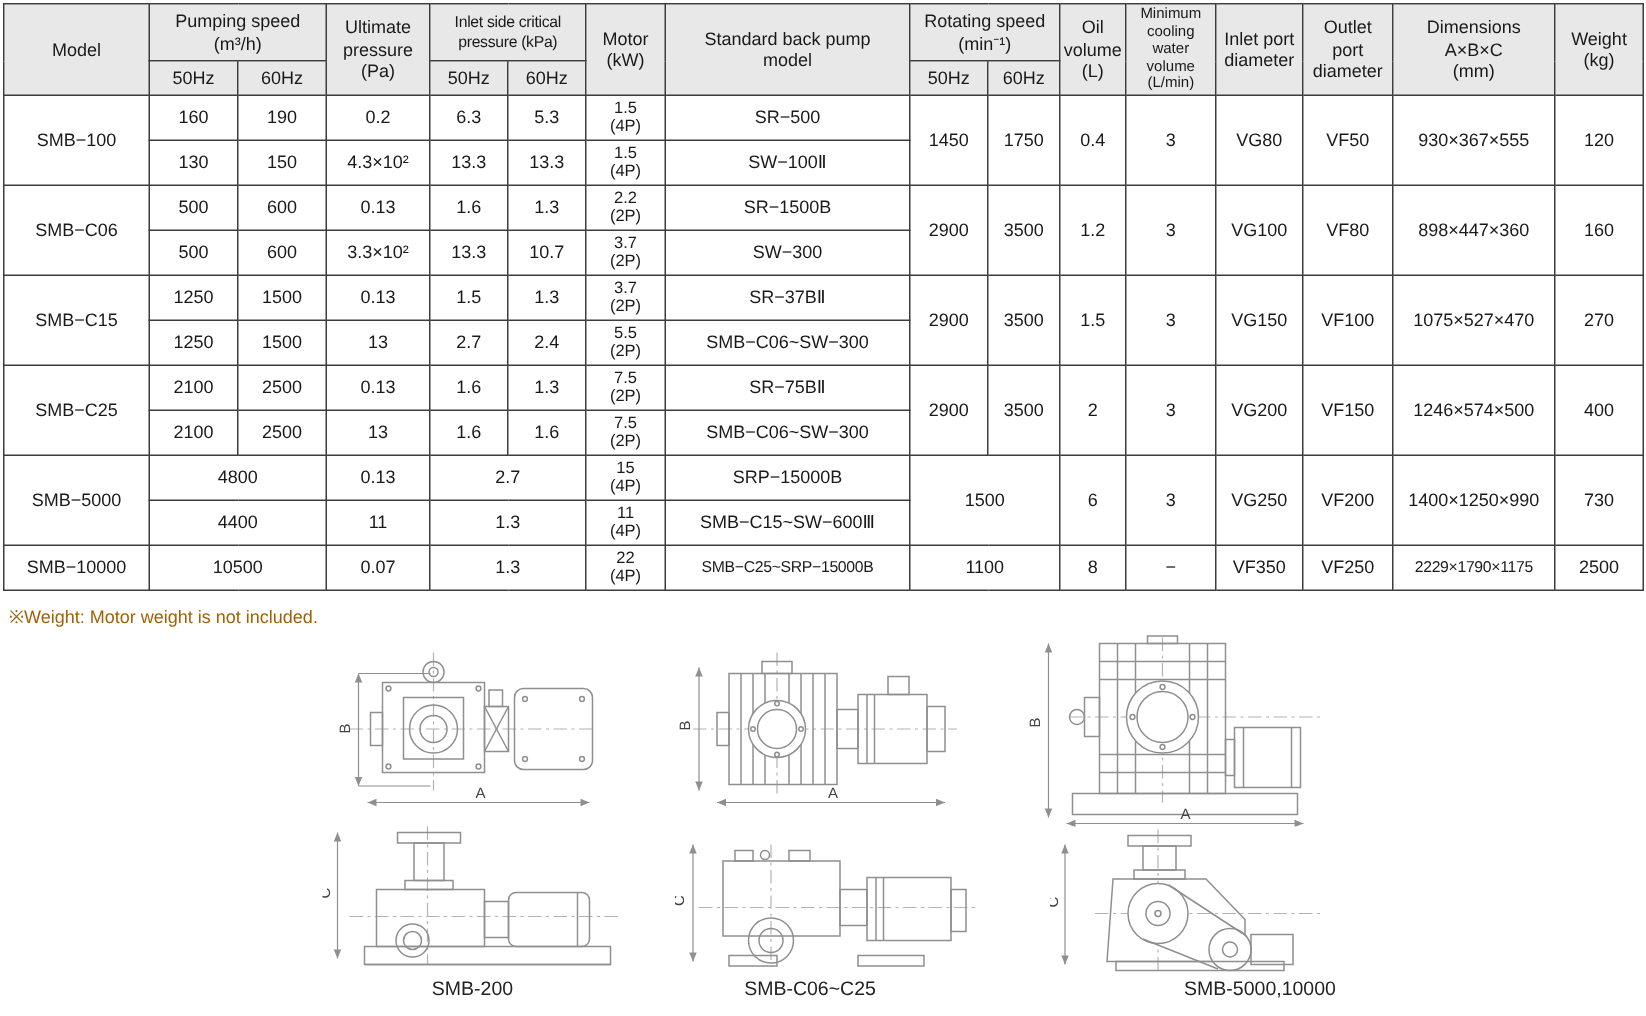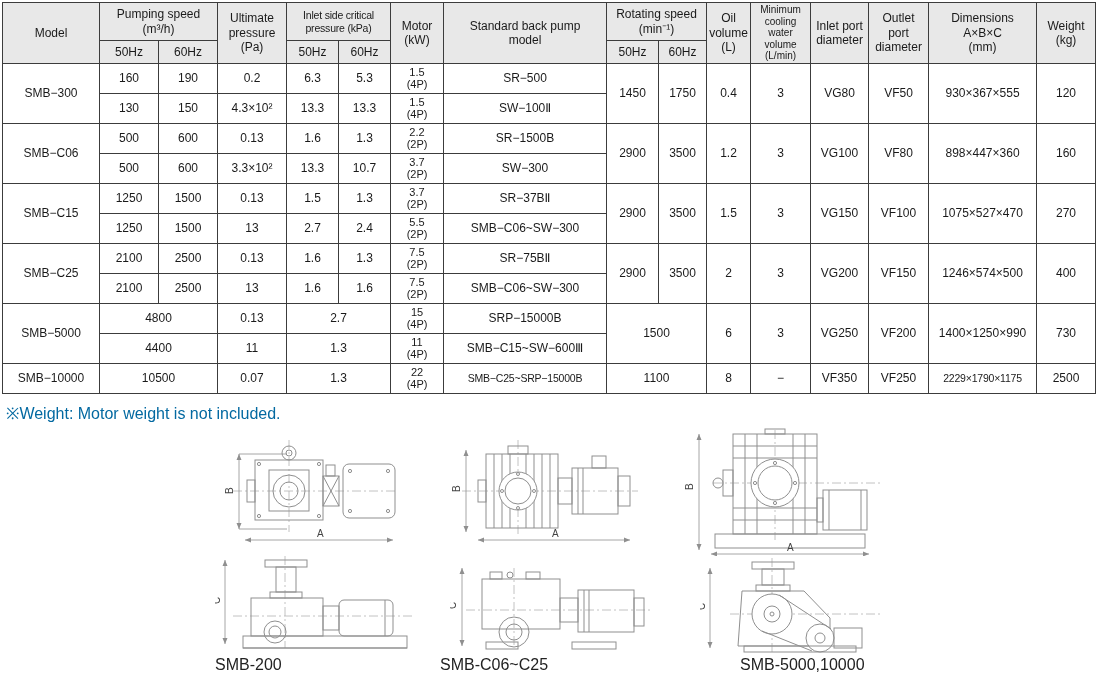--- a/index.html
+++ b/index.html
@@ -9,25 +9,25 @@
   th,td{border:1px solid #3c3c3c;text-align:center;vertical-align:middle;
         white-space:pre-line;padding:1px 2px;font-weight:normal;
         font-size:12px;line-height:1.2;color:#1a1a1a;overflow:hidden;}
   thead th{background:#e8e8e8;}
   thead tr.h1{height:38px;}
   thead tr.h2{height:23px;}
   tbody tr{height:30px;background:#fff;}
   .sm{font-size:10.5px;letter-spacing:-0.2px;margin-top:40px;}
   .xs{font-size:10px;line-height:1.15;}
   .mt{font-size:11px;line-height:1.08;}
-  .note{margin:8px 0 0 6px;font-size:16px;color:#0369a1;}
+  .note{margin:8px 0 0 6px;font-size:12px;color:#a16207;}
   .figures{position:relative;height:252px;margin-top:4px;}
   .fig{position:absolute;}
-  .cap{position:absolute;top:228px;width:200px;text-align:left;
-       font-size:16px;color:#222;}
+  .cap{position:absolute;top:228px;width:200px;text-align:center;
+       font-size:13px;color:#222;}
   
   .ln{fill:none;stroke:#8f8f8f;stroke-width:1;}
   .fl{fill:#fff;stroke:#8f8f8f;stroke-width:1;}
   .cl{fill:none;stroke:#b2b2b2;stroke-width:0.8;stroke-dasharray:9 3 2 3;}
   .dm{fill:none;stroke:#8f8f8f;stroke-width:0.8;}
   .ar{fill:#8f8f8f;stroke:none;}
   .dt{font:10px "Liberation Sans",sans-serif;fill:#444;}
 </style>
 </head>
 <body>
@@ -92,21 +92,21 @@
           <th>50Hz</th>
           <th>60Hz</th>
           <th>50Hz</th>
           <th>60Hz</th>
           <th>50Hz</th>
           <th>60Hz</th>
         </tr>
       </thead>
     <tbody id="tbody">
         <tr>
-          <td rowspan="2">SMB−300</td>
+          <td rowspan="2">SMB−100</td>
           <td>160</td>
           <td>190</td>
           <td>0.2</td>
           <td>6.3</td>
           <td>5.3</td>
           <td class="mt">1.5
 (4P)</td>
           <td>SR−500</td>
           <td rowspan="2">1450</td>
           <td rowspan="2">1750</td>

